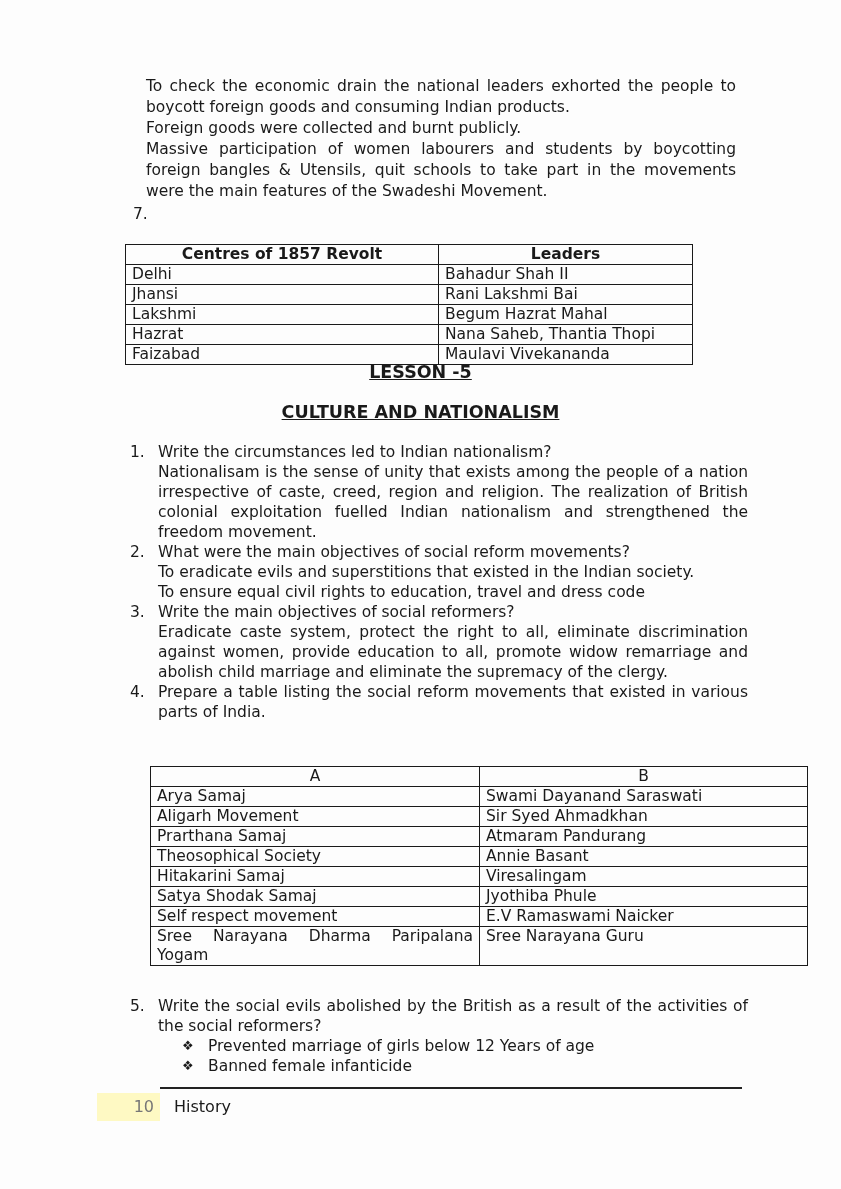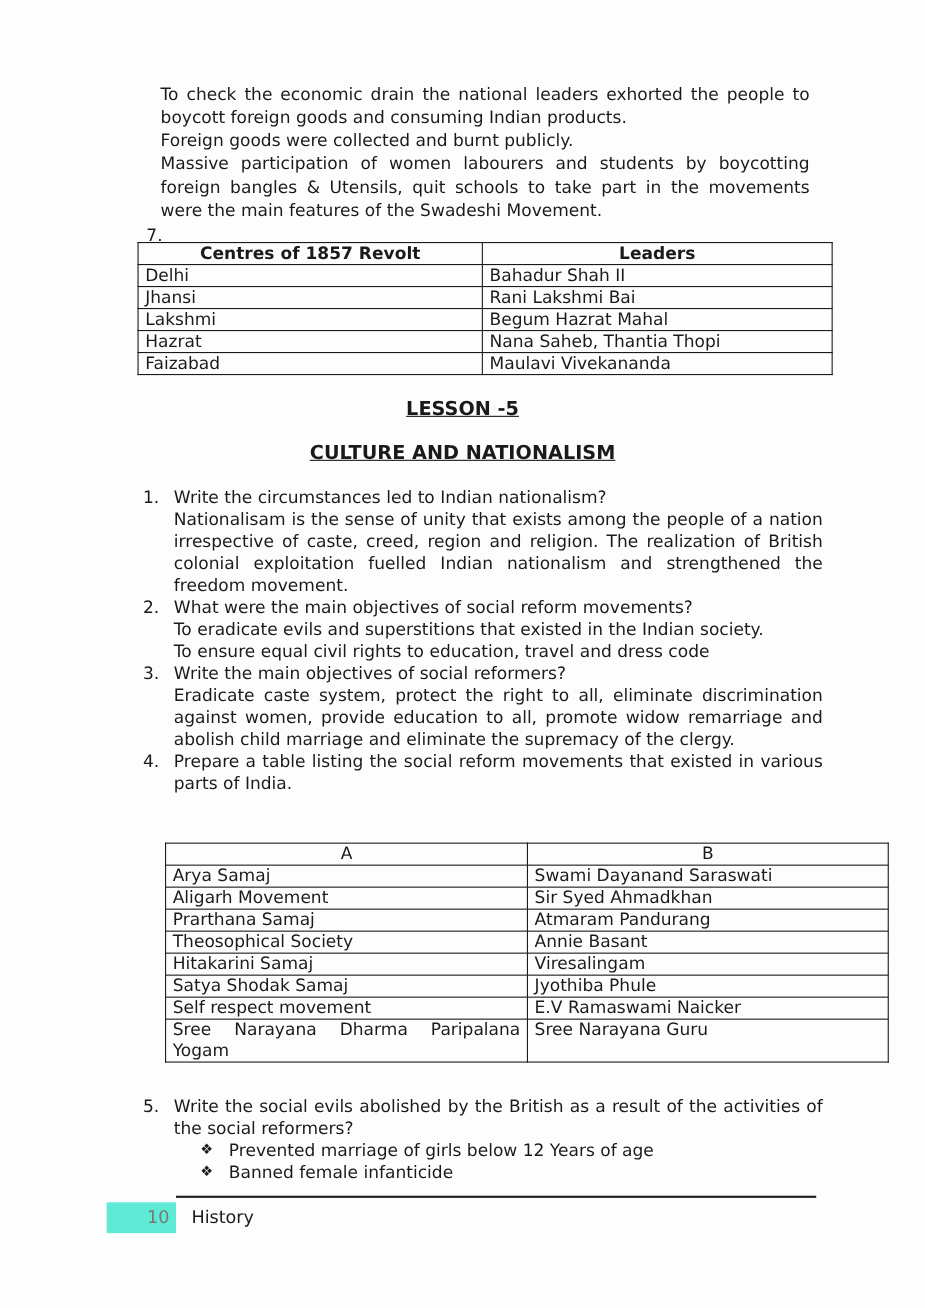--- a/index.html
+++ b/index.html
@@ -5,35 +5,35 @@
   html, body { margin: 0; padding: 0; }
   body {
     width: 841px; height: 1189px; background: #fdfdfd; position: relative; overflow: hidden;
     font-family: "DejaVu Sans", sans-serif; color: #1a1a1a; font-size: 15.5px;
   }
   .para { position: absolute; left: 146px; width: 590px; line-height: 21px; text-align: justify; }
   .para p { margin: 0; }
   .num7 { position: absolute; left: 133px; top: 205px; }
   table { border-collapse: collapse; position: absolute; font-size: 15.5px; }
   td, th { border: 1.3px solid #1a1a1a; padding: 0 6px; line-height: 19px; vertical-align: top; }
-  .t1 { left: 125px; top: 220px; width: 632px; }
+  .t1 { left: 125px; top: 244px; width: 568px; }
   .t1 th { font-weight: bold; text-align: center; }
   .t1 td, .t1 th { height: 19px; }
   .t2 { left: 150px; top: 766px; width: 658px; }
   .t2 th { font-weight: normal; text-align: center; }
   .t2 td { height: 19px; }
   .heading { position: absolute; left: 0; width: 841px; text-align: center; font-weight: bold; text-decoration: underline; font-size: 17.5px; }
   .qlist { position: absolute; left: 130px; width: 618px; line-height: 20px; }
   .q { display: flex; margin: 0; }
   .q .n { width: 28px; flex: none; }
   .q .body { flex: 1; text-align: justify; }
   .bul { display: flex; margin-left: 52px; }
   .bul .sym { width: 26px; flex: none; font-size: 13px; }
   .footer-rule { position: absolute; left: 160px; top: 1087px; width: 582px; height: 2px; background: #222; }
-  .page-box { position: absolute; left: 97px; top: 1093px; width: 63px; height: 28px; background: #5eead4; color: #777; font-size: 16px; line-height: 28px; text-align: right; padding-right: 6px; box-sizing: border-box; }
+  .page-box { position: absolute; left: 97px; top: 1093px; width: 63px; height: 28px; background: #fef9c3; color: #777; font-size: 16px; line-height: 28px; text-align: right; padding-right: 6px; box-sizing: border-box; }
   .footer-label { position: absolute; left: 174px; top: 1097px; font-size: 16px; }
 </style>
 </head>
 <body>
 
 <div class="para" style="top:76px;">
   <p>To check the economic drain the national leaders exhorted the people to boycott foreign goods and consuming Indian products.</p>
   <p>Foreign goods were collected and burnt publicly.</p>
   <p>Massive participation of women labourers and students by boycotting foreign bangles &amp; Utensils, quit schools to take part in the movements were the main features of the Swadeshi Movement.</p>
 </div>

